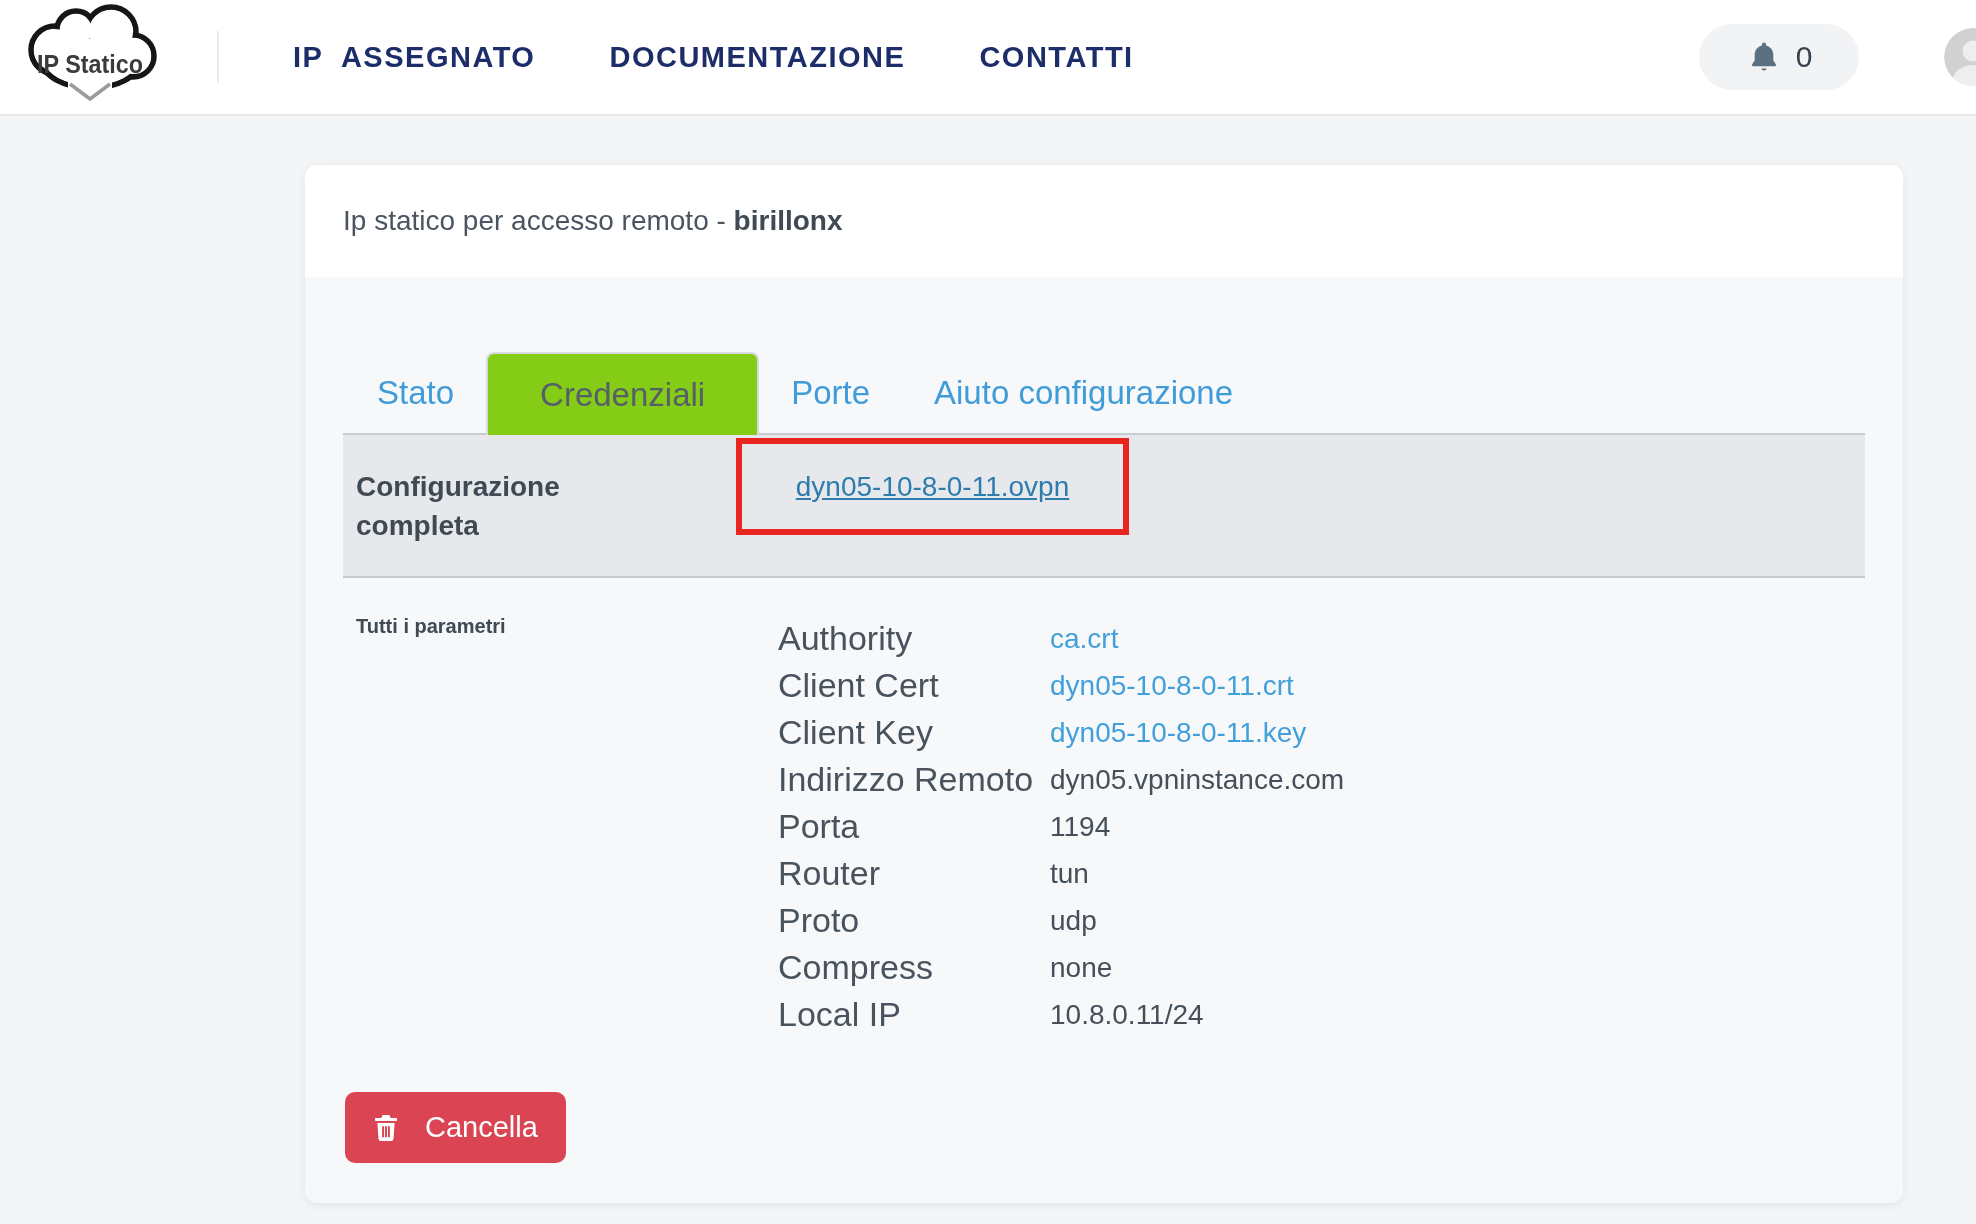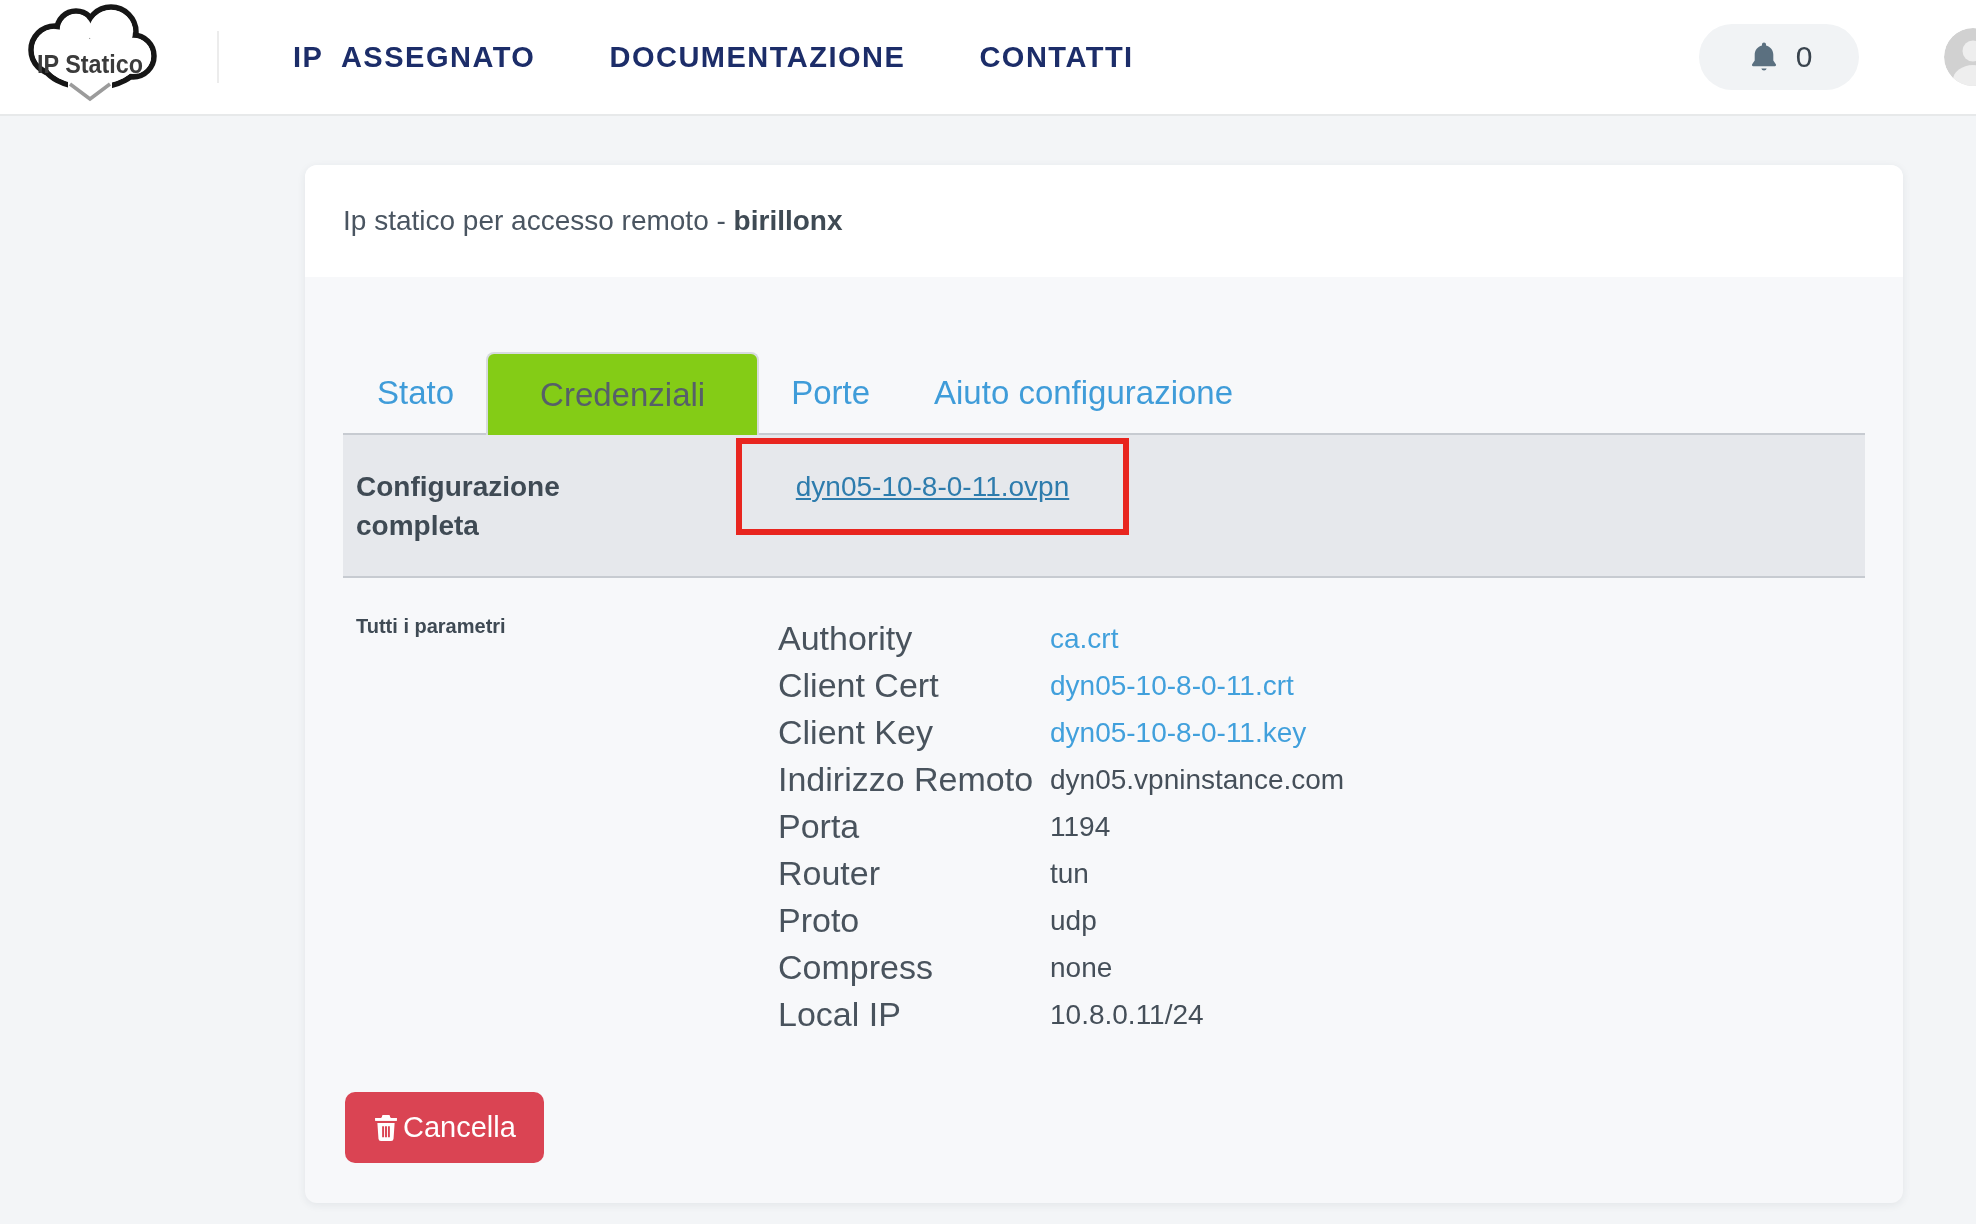--- a/index.html
+++ b/index.html
@@ -46,21 +46,21 @@
 
   
   .row-params{margin:0 38px;padding-top:37px;display:flex;}
   .params-label{margin-left:13px;width:422px;font-size:20px;font-weight:bold;color:#3f4a54;flex:0 0 auto;}
   .params-grid{display:grid;grid-template-columns:272px auto;column-gap:0;}
   .param-key{font-size:34px;color:#49535d;line-height:47px;}
   .param-value{font-size:28px;color:#454f59;line-height:47px;}
   .param-row-link .param-value{color:#41a0dc;cursor:pointer;}
 
   
-  .btn-delete{margin:54px 0 0 40px;display:inline-flex;align-items:center;gap:4px;
+  .btn-delete{margin:54px 0 0 40px;display:inline-flex;align-items:center;gap:26px;
               background:#da4453;color:#ffffff;border:none;border-radius:10px;
               height:71px;padding:0 28px;font-size:29px;font-family:"Liberation Sans",sans-serif;
               cursor:pointer;}
   .btn-delete svg{display:block;}
 </style>
 </head>
 <body>
 
 <div class="page">
 

